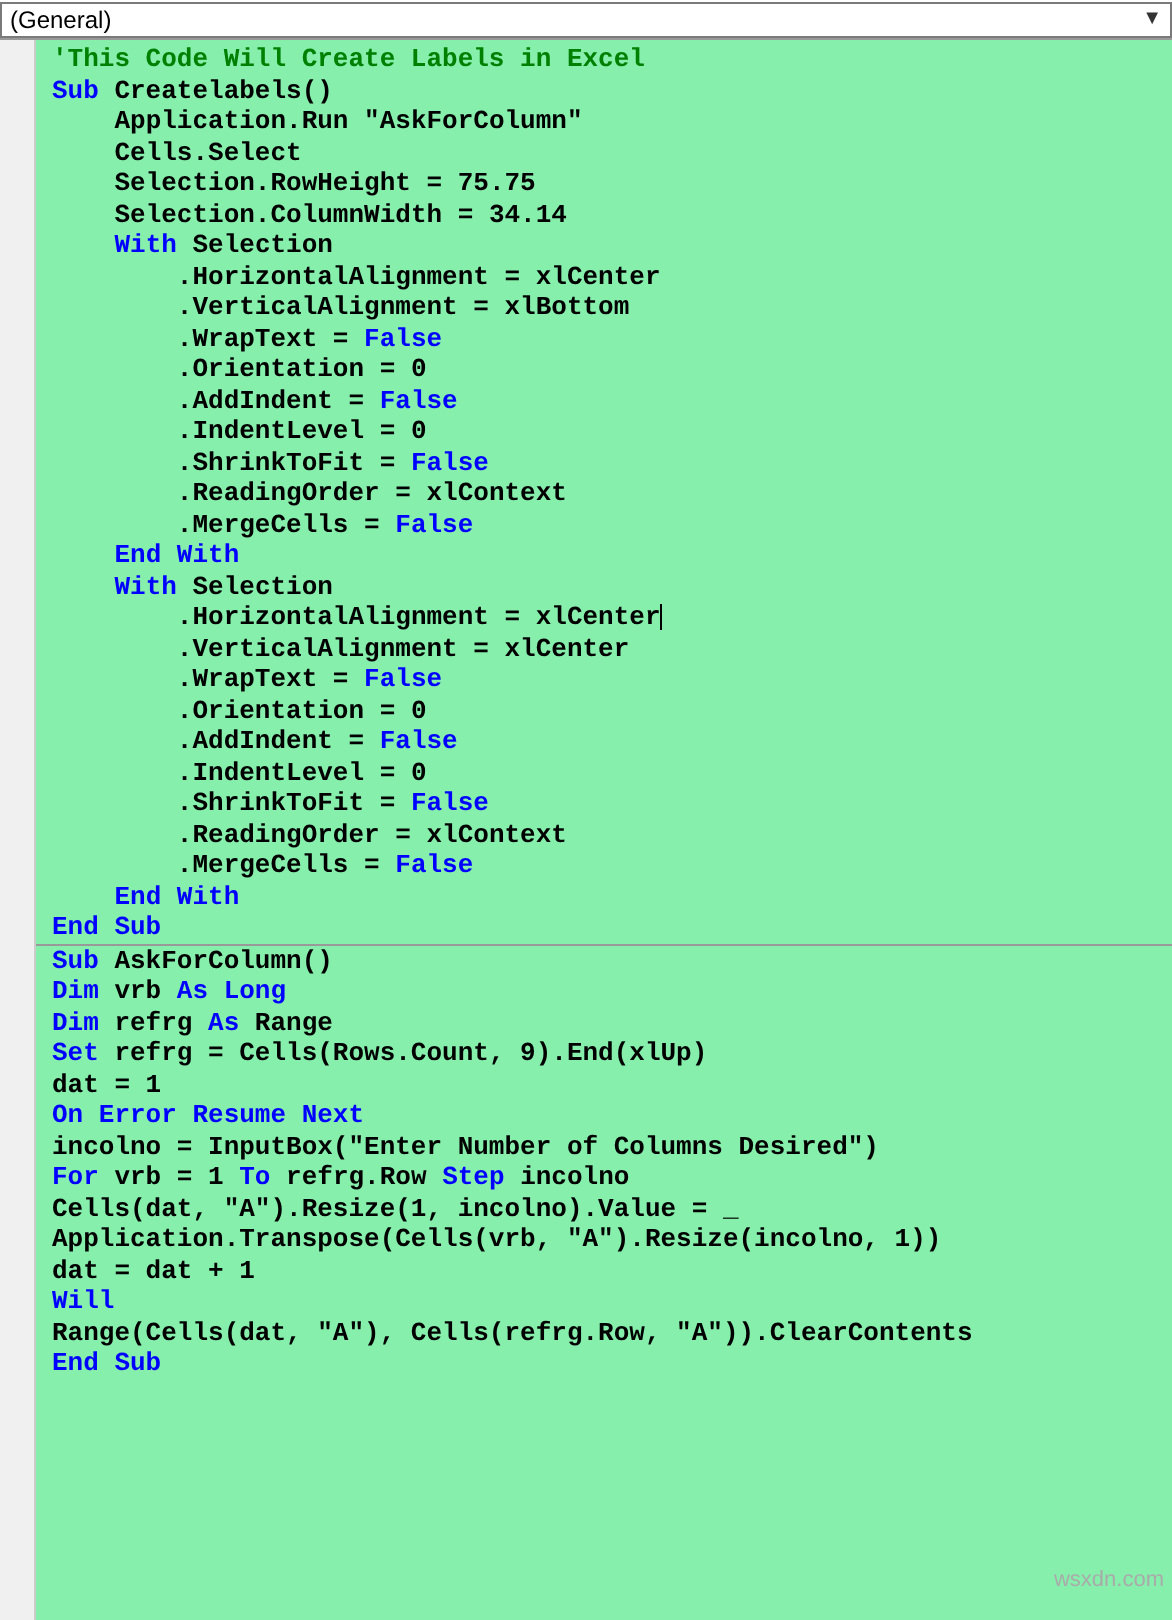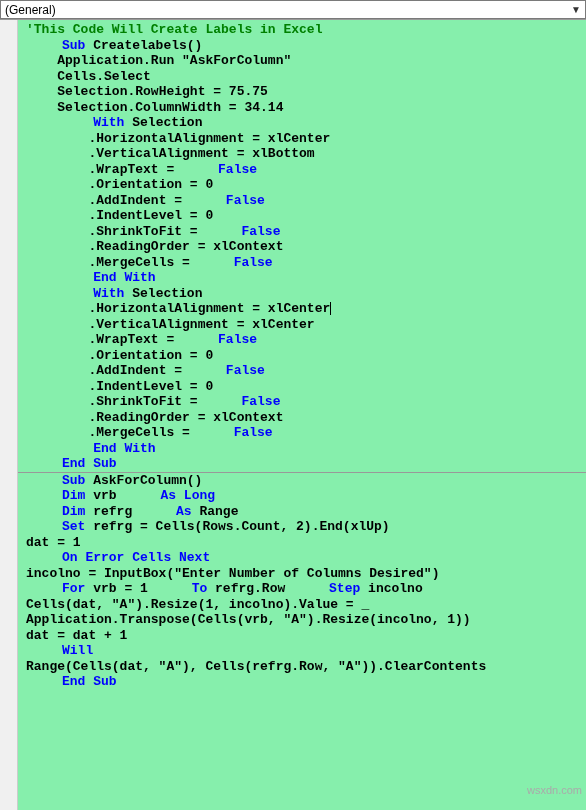--- a/index.html
+++ b/index.html
@@ -9,20 +9,21 @@
       background: #fff;
       width: 586px;
       height: 810px;
       overflow: hidden;
     }
     .dropdown-bar {
       display: flex;
       border-bottom: 1px solid #999;
       background: #fff;
       height: 20px;
+      align-items: center;
     }
     .dropdown {
       border: 1px solid #7a7a7a;
       background: #fff;
       padding: 1px 4px;
       font-family: Arial, sans-serif;
       font-size: 12px;
       display: flex;
       align-items: center;
       justify-content: space-between;
@@ -47,21 +48,21 @@
       background: #86efac;
       overflow: auto;
       font-weight: bold;
     }
     .line {
       white-space: pre;
       line-height: 15.5px;
       height: 15.5px;
     }
     .c-comment { color: #008000; }
-    .c-keyword { color: #0000ff; margin-left: 36px; }
+    .c-keyword { color: #0000ff; }
     .c-default { color: #000; }
     .divider {
       height: 1px;
       background: #999;
       margin-left: -8px;
     }
     .cursor {
       display: inline-block;
       width: 1px;
       height: 13px;
@@ -116,23 +117,23 @@
       <div class="line"><span>        </span><span class="c-default">.IndentLevel = 0</span></div>
       <div class="line"><span>        </span><span class="c-default">.ShrinkToFit = </span><span class="c-keyword">False</span></div>
       <div class="line"><span>        </span><span class="c-default">.ReadingOrder = xlContext</span></div>
       <div class="line"><span>        </span><span class="c-default">.MergeCells = </span><span class="c-keyword">False</span></div>
       <div class="line"><span>    </span><span class="c-keyword">End With</span></div>
       <div class="line"><span></span><span class="c-keyword">End Sub</span></div>
       <div class="divider"></div>
       <div class="line"><span></span><span class="c-keyword">Sub</span><span class="c-default"> AskForColumn()</span></div>
       <div class="line"><span></span><span class="c-keyword">Dim</span><span class="c-default"> vrb </span><span class="c-keyword">As Long</span></div>
       <div class="line"><span></span><span class="c-keyword">Dim</span><span class="c-default"> refrg </span><span class="c-keyword">As</span><span class="c-default"> Range</span></div>
-      <div class="line"><span></span><span class="c-keyword">Set</span><span class="c-default"> refrg = Cells(Rows.Count, 2).End(xlUp)</span></div>
+      <div class="line"><span></span><span class="c-keyword">Set</span><span class="c-default"> refrg = Cells(Rows.Count, 9).End(xlUp)</span></div>
       <div class="line"><span></span><span class="c-default">dat = 1</span></div>
-      <div class="line"><span></span><span class="c-keyword">On Error Cells Next</span></div>
+      <div class="line"><span></span><span class="c-keyword">On Error Resume Next</span></div>
       <div class="line"><span></span><span class="c-default">incolno = InputBox("Enter Number of Columns Desired")</span></div>
       <div class="line"><span></span><span class="c-keyword">For</span><span class="c-default"> vrb = 1 </span><span class="c-keyword">To</span><span class="c-default"> refrg.Row </span><span class="c-keyword">Step</span><span class="c-default"> incolno</span></div>
       <div class="line"><span></span><span class="c-default">Cells(dat, "A").Resize(1, incolno).Value = _</span></div>
       <div class="line"><span></span><span class="c-default">Application.Transpose(Cells(vrb, "A").Resize(incolno, 1))</span></div>
       <div class="line"><span></span><span class="c-default">dat = dat + 1</span></div>
       <div class="line"><span></span><span class="c-keyword">Will</span></div>
       <div class="line"><span></span><span class="c-default">Range(Cells(dat, "A"), Cells(refrg.Row, "A")).ClearContents</span></div>
       <div class="line"><span></span><span class="c-keyword">End Sub</span></div>
     </div>
 </div>

